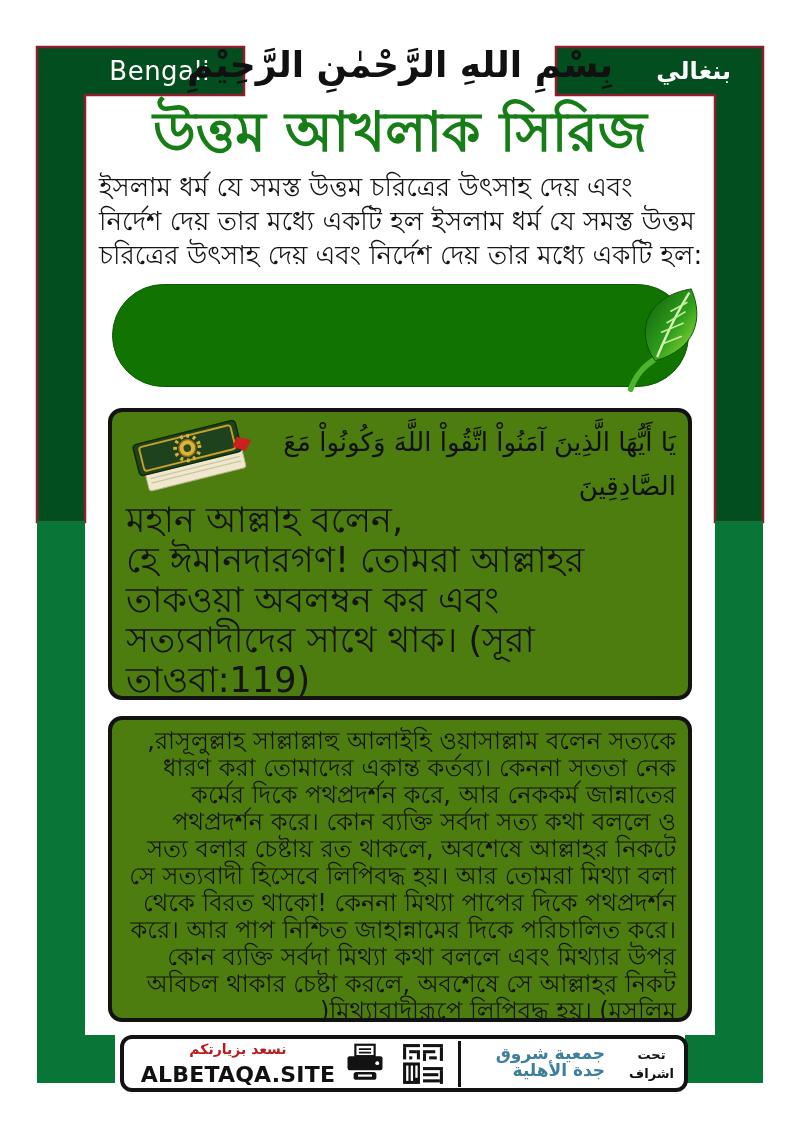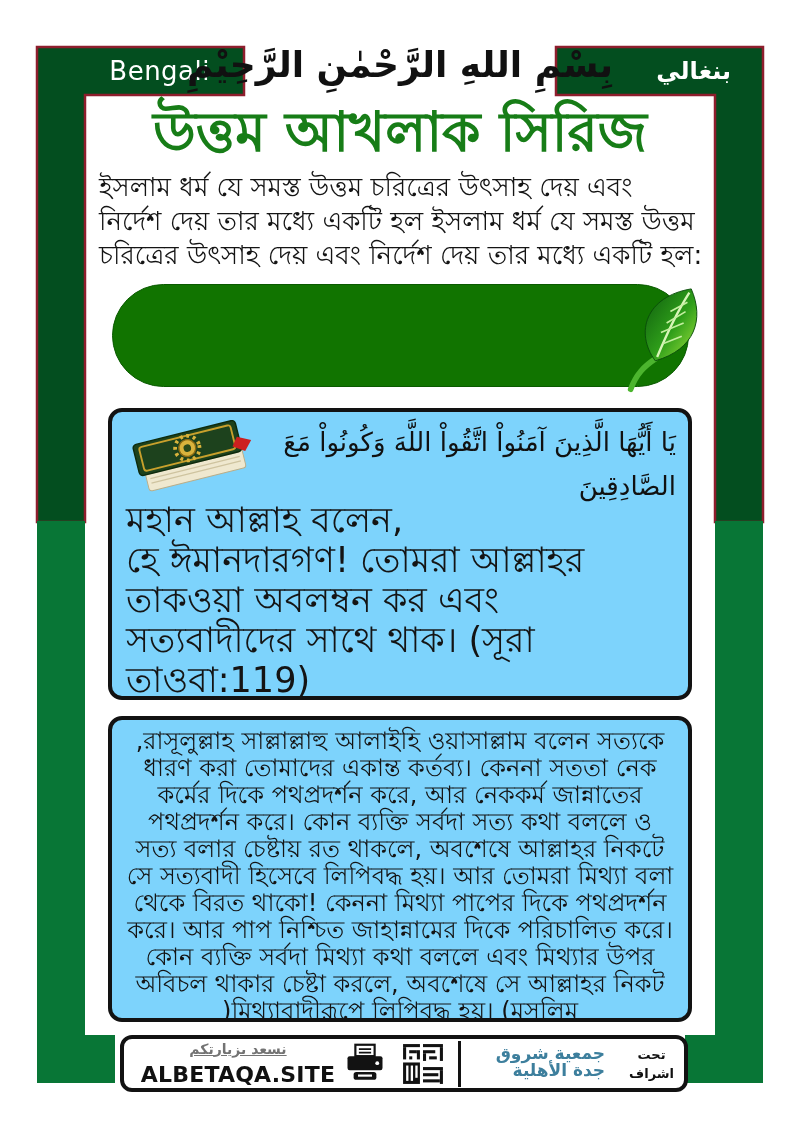--- a/index.html
+++ b/index.html
@@ -33,42 +33,42 @@
     font-size:26px;line-height:34px;text-align:left;
   }
   
   .green-pill{
     left:112px;top:284px;width:577px;height:103px;border-radius:52px;
     background:#117400;border:1px solid #0a5a00;box-sizing:border-box;
   }
   .leaf{left:616px;top:287px;width:88px;height:106px;}
   
   .card{
-    background:#7dd3fc;border:4px solid #121212;border-radius:14px;
+    background:#4d7c0f;border:4px solid #121212;border-radius:14px;
     box-sizing:border-box;overflow:hidden;
   }
   .verse-box{left:108px;top:408px;width:584px;height:292px;}
   .quran-icon{left:8px;top:8px;width:146px;height:94px;}
   .verse-arabic{
     right:12px;top:8px;width:408px;text-align:right;direction:rtl;
     font-size:26px;line-height:44px;color:#111;font-weight:500;
   }
   .verse-bengali{left:14px;top:88px;width:552px;color:#141414;
     font-size:35px;line-height:40px;}
   .hadith-box{left:108px;top:716px;width:584px;height:306px;padding:8px 12px;}
-  .hadith-text{color:#141414;font-size:24px;line-height:27px;text-align:center;}
+  .hadith-text{color:#141414;font-size:24px;line-height:27px;text-align:right;}
   
   .footer-bar{
     left:120px;top:1035px;width:568px;height:57px;
     background:#fff;border:4px solid #121212;border-radius:12px;
     box-sizing:border-box;display:flex;align-items:center;
     padding:0 10px 0 16px;gap:8px;
   }
   .visit-block{width:196px;text-align:center;line-height:1;}
-  .visit-ar{font-size:14px;font-weight:700;direction:rtl;color:#737373;display:block;margin-bottom:8px;text-decoration:underline;}
+  .visit-ar{font-size:14px;font-weight:700;direction:rtl;color:#b91c1c;display:block;margin-bottom:8px;}
   .site-name{font-size:22px;font-weight:800;color:#111;letter-spacing:.2px;display:block;}
   .printer{width:42px;height:42px;flex:0 0 auto;}
   .kufic{width:46px;height:46px;flex:0 0 auto;margin-left:6px;}
   .footer-divider{width:3px;height:46px;background:#121212;flex:0 0 auto;margin:0 4px;}
   .org-block{flex:1;display:flex;direction:rtl;align-items:center;gap:24px;justify-content:flex-start;}
   .supervision-col{display:flex;flex-direction:column;align-items:center;gap:4px;}
   .supervision-col span{font-size:13px;font-weight:700;color:#111;}
   .org-lines{display:flex;align-items:center;line-height:1;}
   .org-l1{font-size:17px;font-weight:700;color:#3d7f9d;margin-bottom:4px;}
   .org-l2{font-size:13px;font-weight:700;color:#2f8f3f;}

